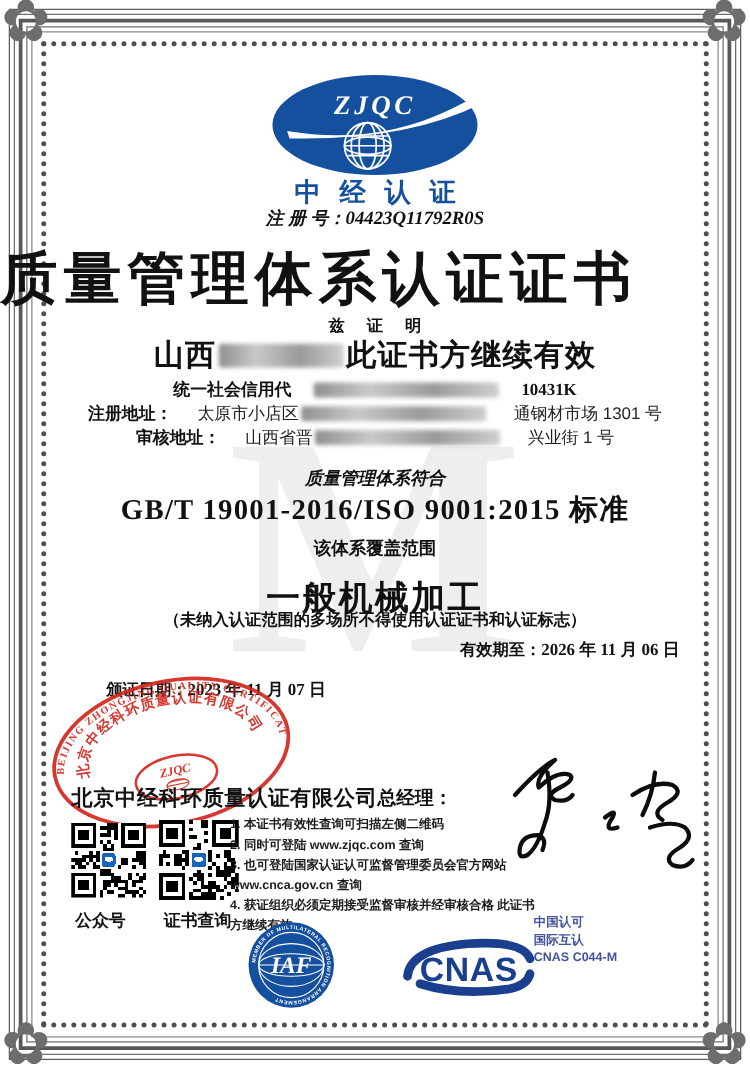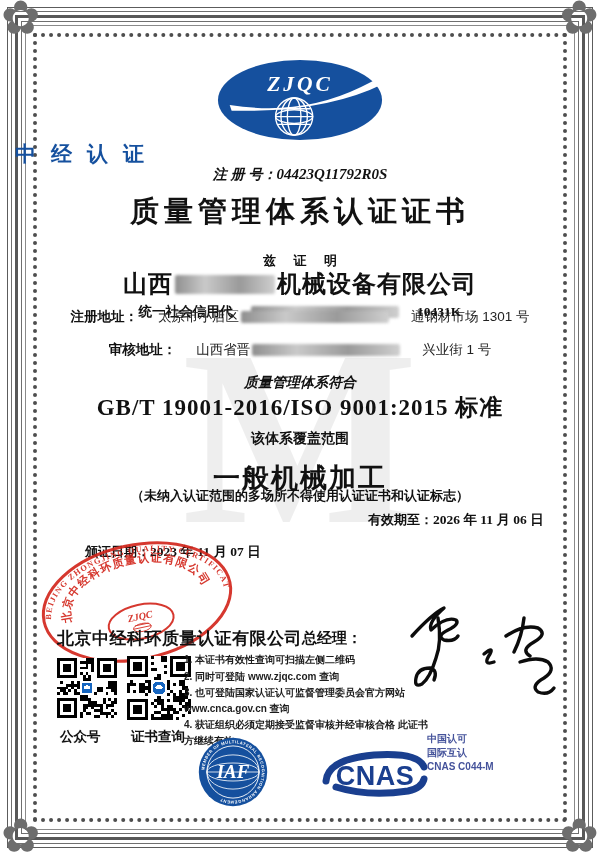--- a/index.html
+++ b/index.html
@@ -16,40 +16,40 @@
   .corner{position:absolute;font-size:47px;color:#6d6d6d;line-height:1;
           font-family:"DejaVu Sans",sans-serif;}
   .c-tl{left:1px;top:-6px;} .c-tr{right:1px;top:-6px;}
   .c-bl{left:1px;bottom:-4px;} .c-br{right:1px;bottom:-4px;}
   
   .watermark{position:absolute;left:50%;top:438px;transform:translate(-50%,-50%);
              font-family:"Liberation Serif",serif;font-size:250px;font-weight:bold;
              color:rgba(0,0,0,0.065);user-select:none;}
   
   .logo{position:absolute;top:58px;left:50%;transform:translateX(-50%);width:172px;height:84px;}
-  .brand{position:absolute;top:140px;left:0;right:0;color:#15509e;
+  .brand{position:absolute;top:140px;left:0;right:0;text-align:center;color:#15509e;
          font-size:21px;font-weight:bold;letter-spacing:15px;text-indent:15px;}
   .regline{position:absolute;top:166px;left:0;right:0;text-align:center;font-weight:bold;font-size:14px;font-style:italic;}
   .regno{font-family:"Liberation Serif",serif;font-size:15px;}
-  .title{position:absolute;top:192px;left:0;right:0;text-align:center;
-         font-size:29px;font-weight:bold;letter-spacing:5px;font-family:Liberation Mono, monospace;}
+  .title{position:absolute;top:192px;left:0;right:0;
+         font-size:46px;font-weight:bold;letter-spacing:5px;font-family:Liberation Mono, monospace;}
   
   .row{position:absolute;left:0;right:0;display:flex;justify-content:center;align-items:center;}
   .intro{top:252px;font-size:13px;font-weight:bold;letter-spacing:7px;text-indent:7px;}
   .company{top:268px;font-size:24px;font-weight:bold;letter-spacing:1px;}
   .blur{display:inline-block;background:linear-gradient(90deg,#8f8f8f,#c9c9c9 30%,#9a9a9a 65%,#cfcfcf);
         filter:blur(1.6px);border-radius:2px;margin:0 2px;}
   .b-co{width:100px;height:19px;}
   .b-sm{width:148px;height:12px;}
   .credit{top:303px;font-size:13.5px;font-weight:bold;gap:16px;}
   .credit .tail{font-family:"Liberation Serif",serif;font-weight:bold;}
   .addr{font-size:13.5px;}
   .addr .lbl{font-weight:bold;}
   .addr .txt{color:#222;margin-left:20px;}
-  .a1{top:308px;} .a2{top:341px;}
+  .a1{top:322px;} .a2{top:341px;}
   
   .conform{position:absolute;top:374px;left:0;right:0;text-align:center;font-size:14px;font-weight:bold;font-style:italic;}
   .gbline{position:absolute;top:392px;left:0;right:0;text-align:center;
           font-family:"Liberation Serif",serif;font-weight:bold;font-size:23px;letter-spacing:1px;}
   .scopetitle{position:absolute;top:430px;left:0;right:0;text-align:center;font-size:14px;font-weight:bold;}
   .scope{position:absolute;top:460px;left:0;right:0;text-align:center;font-size:27px;font-weight:bold;letter-spacing:2px;}
   .scopenote{position:absolute;top:487px;left:0;right:0;text-align:center;font-size:13px;font-weight:bold;}
   
   .dates{position:absolute;top:511px;left:0;right:0;font-size:13px;font-weight:bold;}
   .d-issue{position:absolute;left:85px;margin-top:32px;}
@@ -113,21 +113,21 @@
   <div class="regline">
     <span>注 册 号：</span><span class="regno">04423Q11792R0S</span>
   </div>
 
   <div class="title">质量管理体系认证证书</div>
 
   <div class="row intro">兹 证 明</div>
   <div class="row company">
     <span>山西</span>
     <span class="blur b-co"></span>
-    <span>机械设备有限公司</span>
+    <span>此证书方继续有效</span>
   </div>
   <div class="row credit">
     <span>统一社会信用代</span>
     <span class="blur b-sm"></span>
     <span class="tail">10431K</span>
   </div>
   <div class="row addr a1">
     <span class="lbl">注册地址：</span>
     <span class="txt">太原市小店区</span>
     <span class="blur b-sm"></span>

